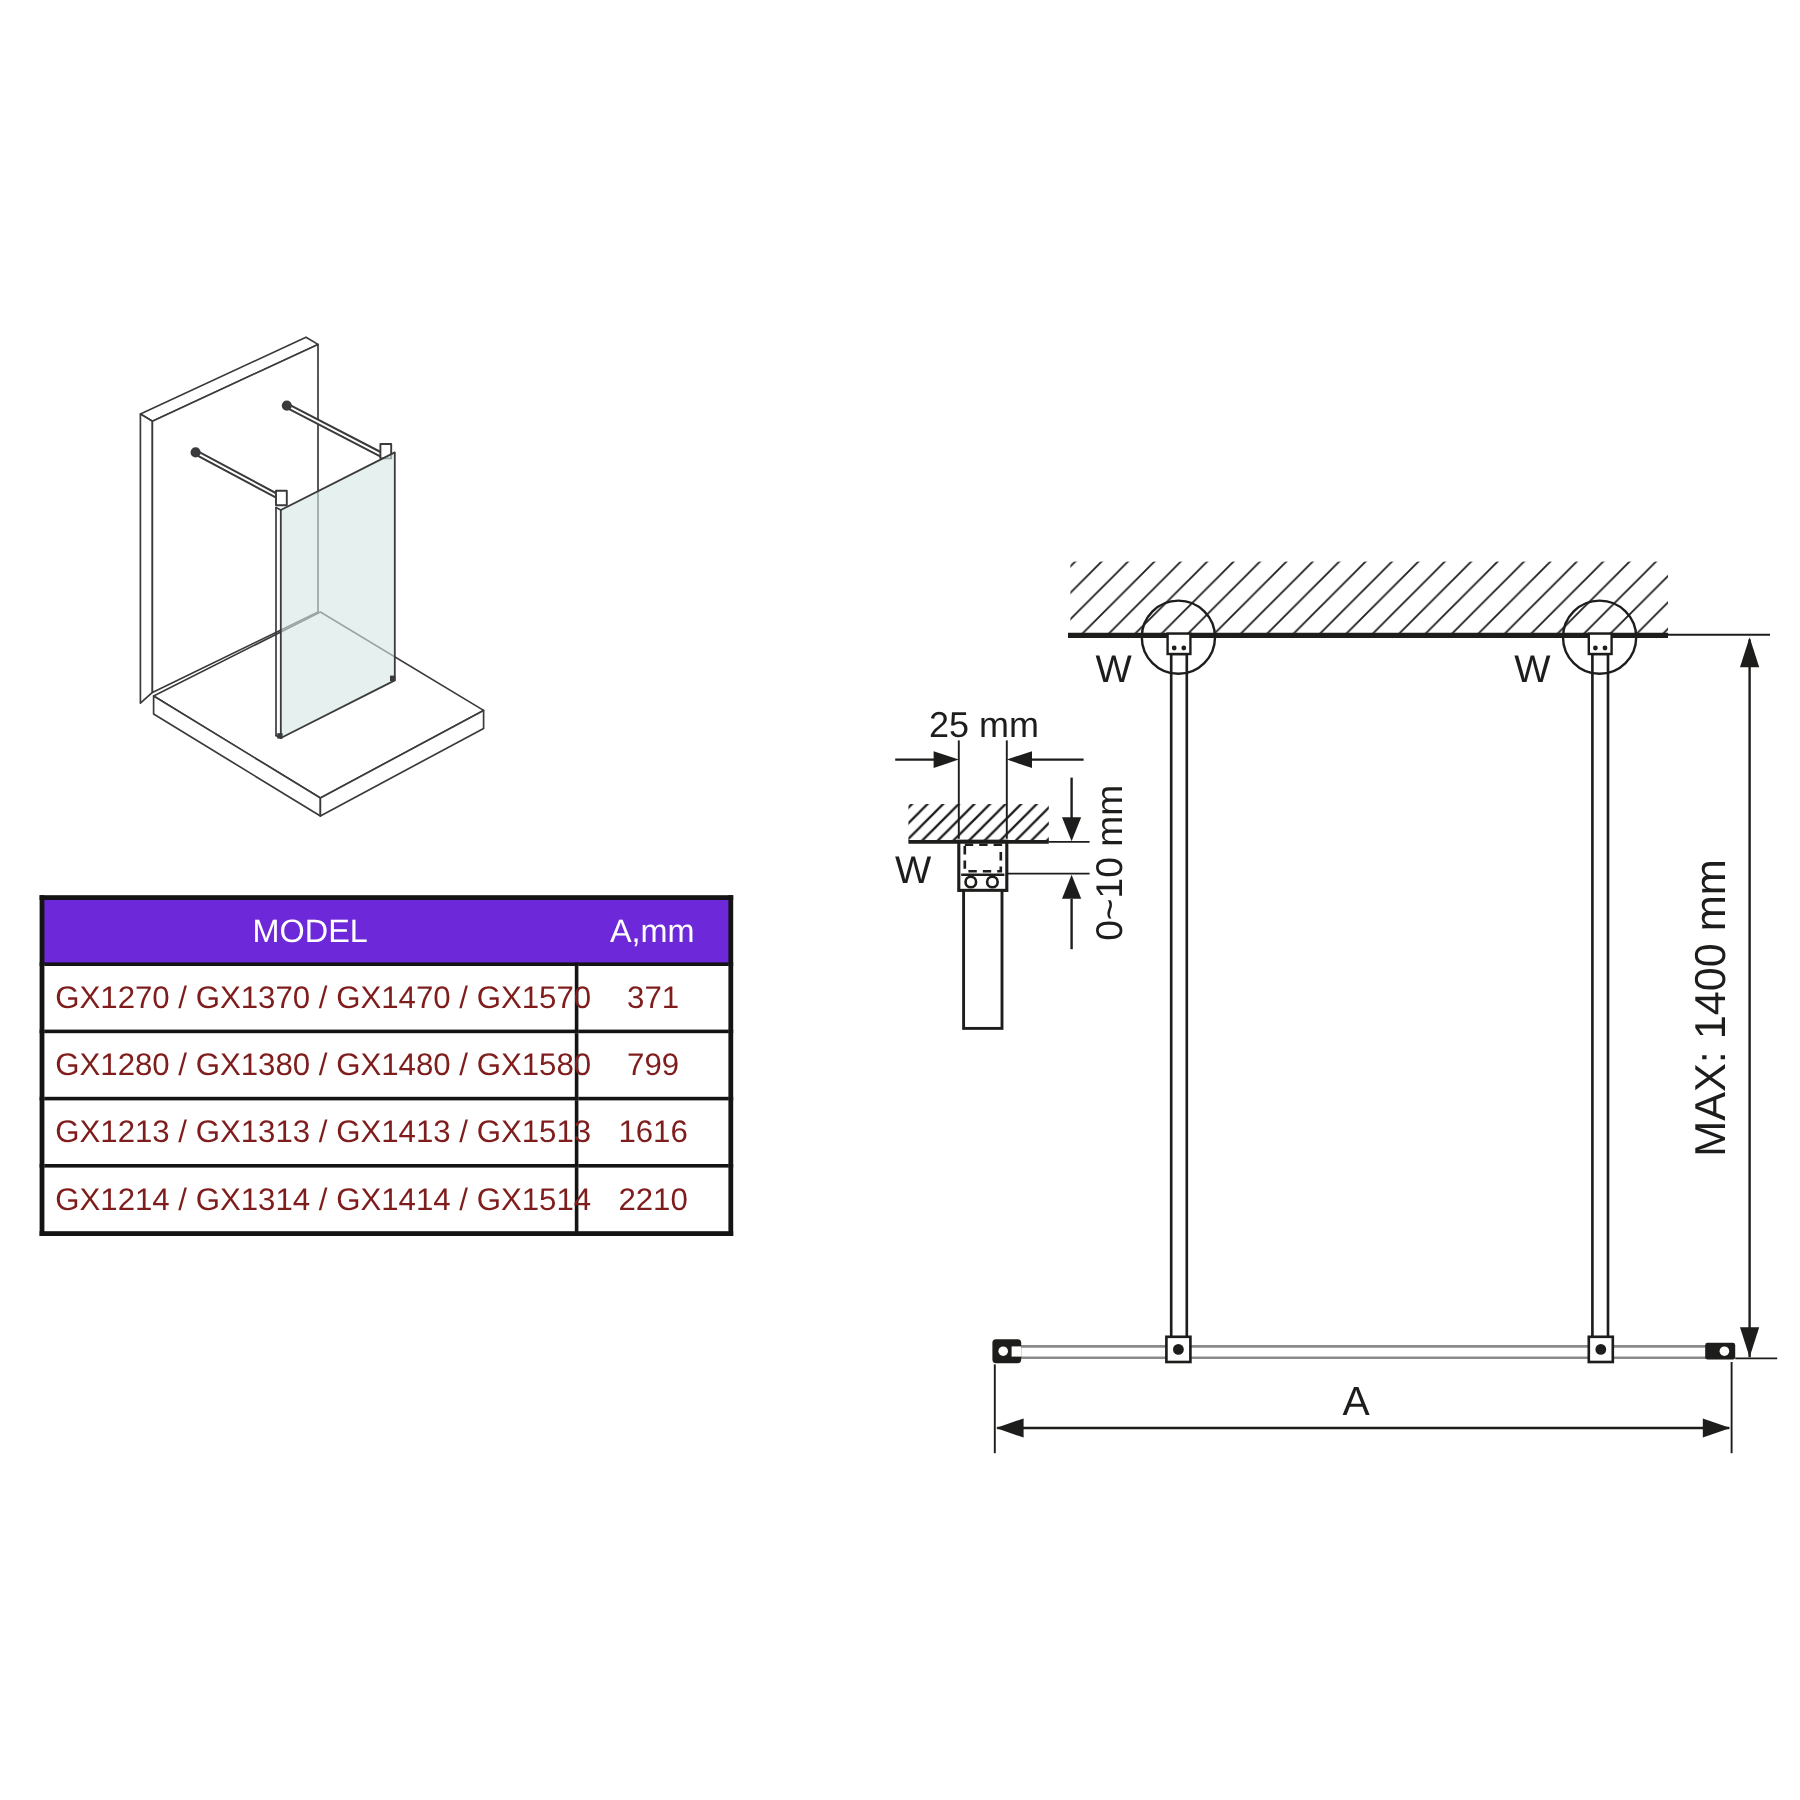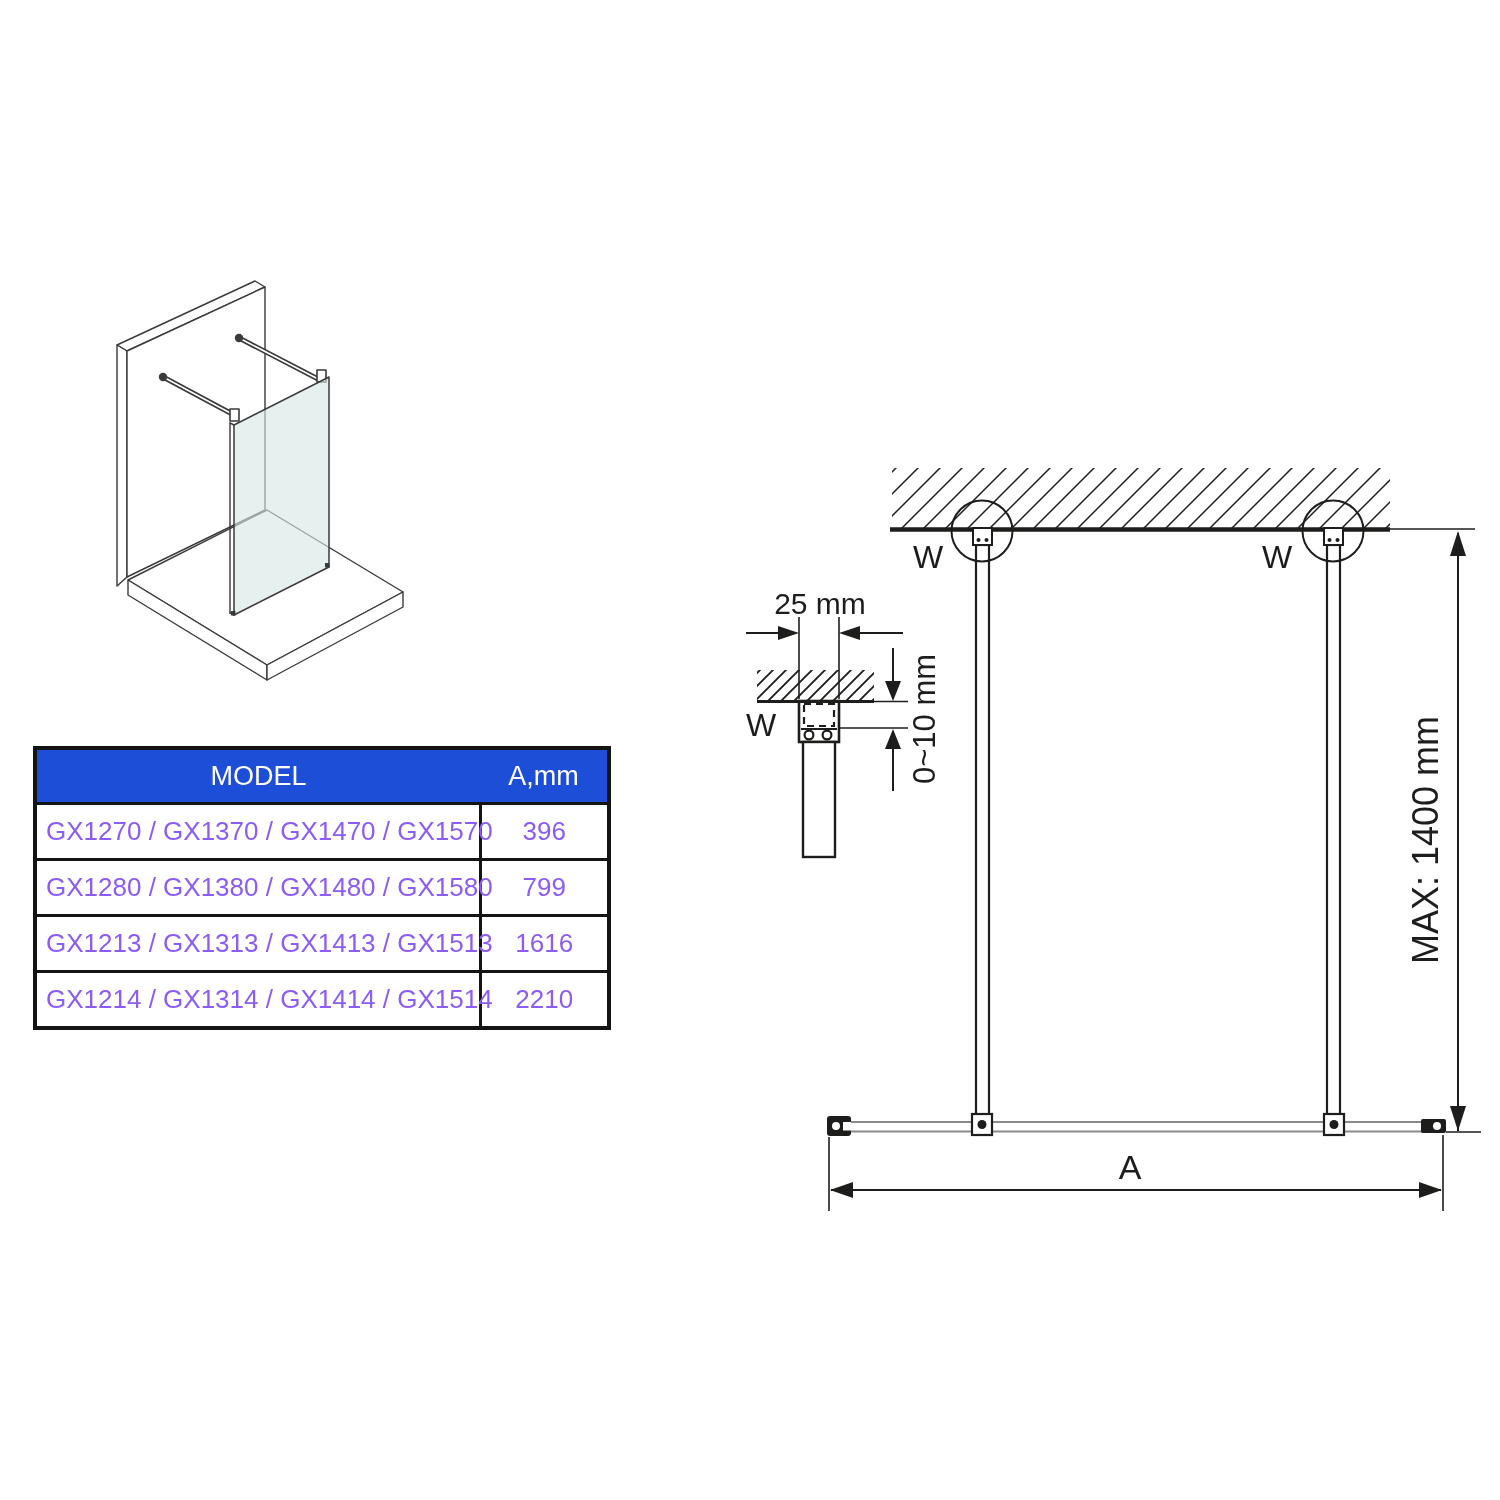--- a/index.html
+++ b/index.html
@@ -8,26 +8,26 @@
     font-family:"Liberation Sans", sans-serif;color:#1b1b1b;
   }
   .iso-svg{position:absolute;left:80px;top:260px;}
   .diagram-svg{position:absolute;left:700px;top:420px;}
   table.size-table{
     position:absolute;left:33px;top:746px;width:574px;
     border-collapse:collapse;table-layout:fixed;
     border:4px solid #141414;
   }
   table.size-table th{
-    background:#1d4ed8;color:#ffffff;font-weight:normal;
+    background:#6d28d9;color:#ffffff;font-weight:normal;
     font-size:27px;height:50px;border:0;
   }
   table.size-table td{
     border:3px solid #141414;background:#ffffff;
-    font-size:26px;height:51px;color:#8b5cf6;white-space:nowrap;
+    font-size:26px;height:51px;color:#7f1d1d;white-space:nowrap;
   }
   td.model-cell{text-align:left;padding-left:9px;}
   td.value-cell{text-align:center;}
   .svg-text{font-family:"Liberation Sans", sans-serif;fill:#1d1d1b;}
 </style>
 </head>
 <body>
 
 <div class="canvas">
 
@@ -69,21 +69,21 @@
       </colgroup>
     <thead>
       <tr>
         <th>MODEL</th>
         <th>A,mm</th>
       </tr>
     </thead>
     <tbody>
       <tr>
           <td class="model-cell">GX1270 / GX1370 / GX1470 / GX1570</td>
-          <td class="value-cell">396</td>
+          <td class="value-cell">371</td>
         </tr>
       <tr>
           <td class="model-cell">GX1280 / GX1380 / GX1480 / GX1580</td>
           <td class="value-cell">799</td>
         </tr>
       <tr>
           <td class="model-cell">GX1213 / GX1313 / GX1413 / GX1513</td>
           <td class="value-cell">1616</td>
         </tr>
       <tr>

